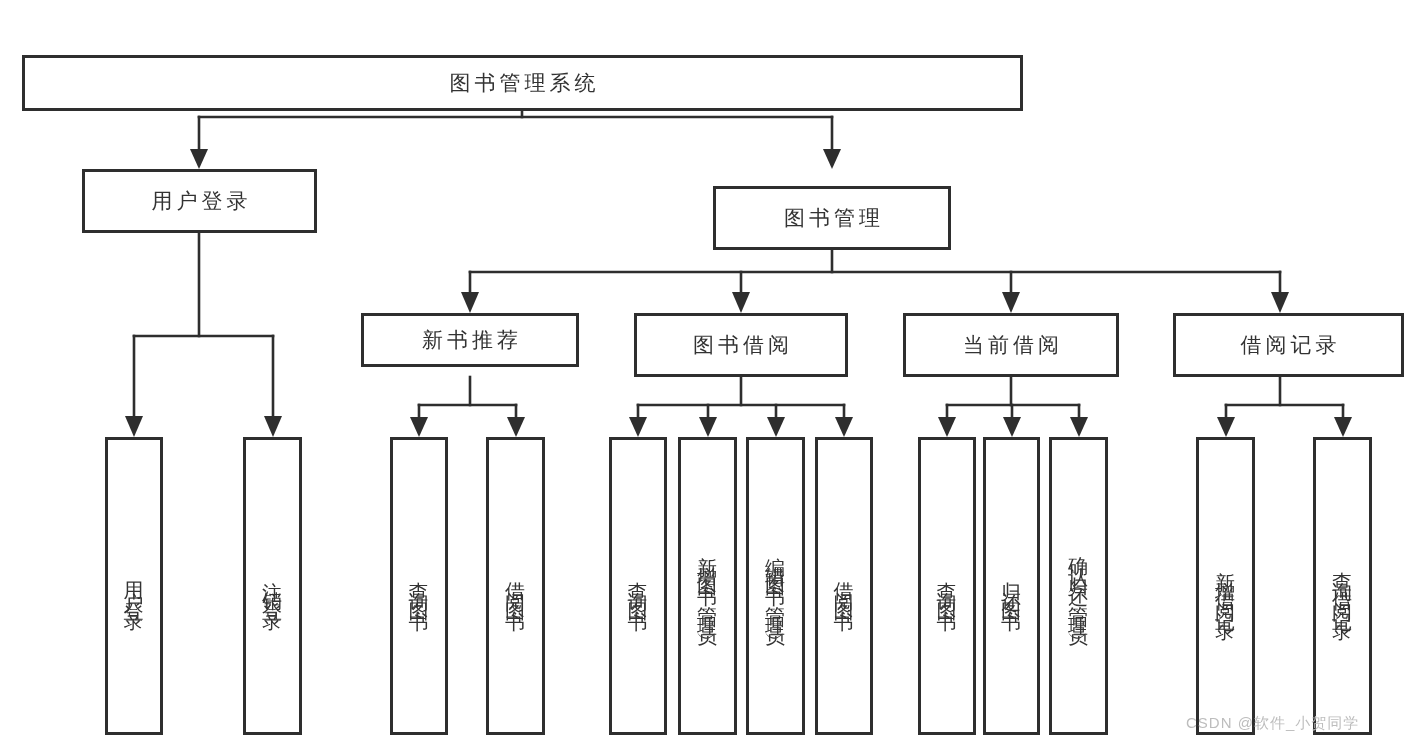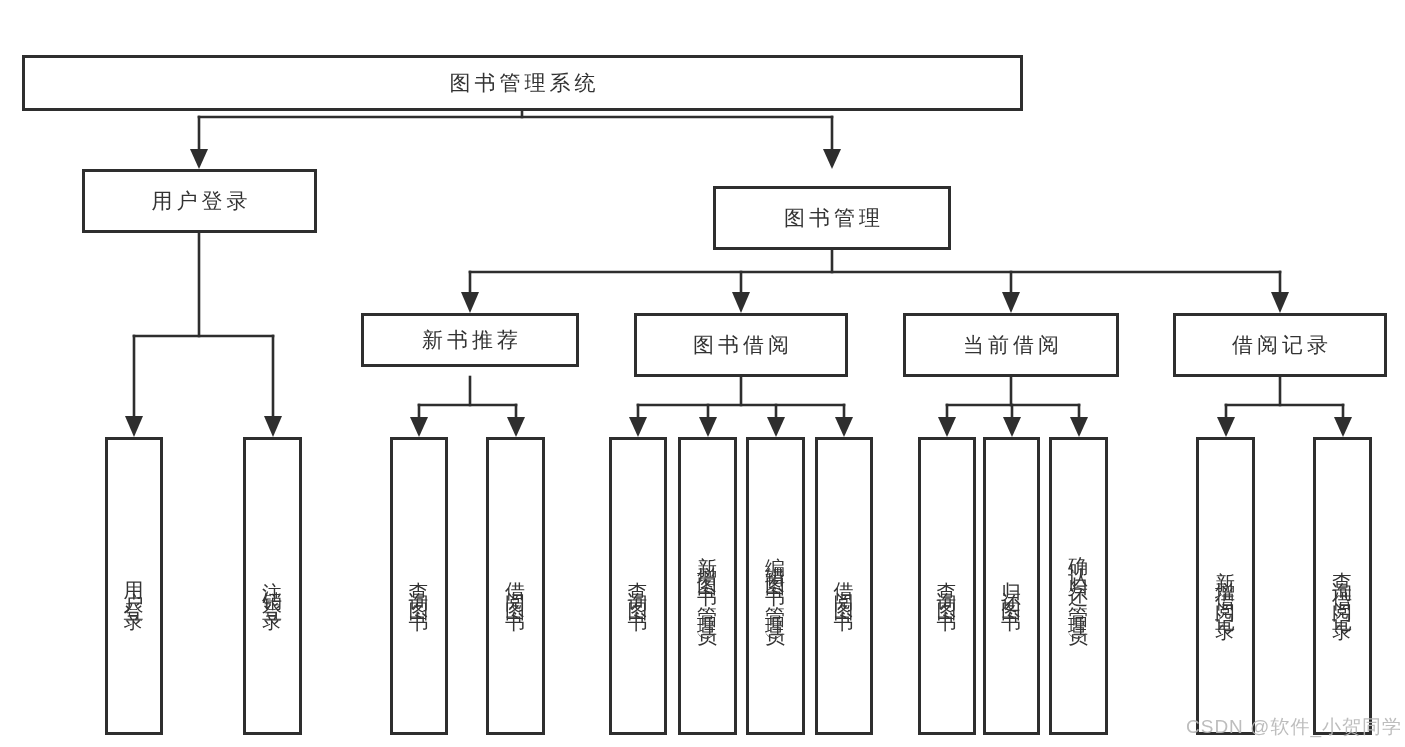--- a/index.html
+++ b/index.html
@@ -7,21 +7,21 @@
        font-family:"Liberation Sans","DejaVu Sans",sans-serif;}
   .stage{position:absolute;left:0;top:0;width:1405px;height:747px;}
   svg.connectors{position:absolute;left:0;top:0;z-index:1;}
   .ln{stroke:#2e2e2e;stroke-width:2.6;stroke-linecap:square;fill:none;}
   .arrow{fill:#2e2e2e;stroke:none;}
   .box{position:absolute;box-sizing:border-box;background:#ffffff;
        border:3px solid #2e2e2e;color:#333333;display:flex;
        align-items:center;justify-content:center;z-index:2;}
   .h{font-size:21px;letter-spacing:4px;text-indent:4px;white-space:nowrap;}
   .v{writing-mode:vertical-rl;font-size:20px;letter-spacing:10px;line-height:1;}
-  .watermark{position:absolute;z-index:5;font-size:19px;letter-spacing:1px;
+  .watermark{position:absolute;z-index:5;font-size:15px;letter-spacing:1px;
        color:#b8b8b8;opacity:0.92;white-space:nowrap;}
 </style>
 </head>
 <body>
 
 <div class="stage">
 
   <svg class="connectors" width="1405" height="747" viewBox="0 0 1405 747">
 
     <line class="ln" x1="522" y1="68" x2="522" y2="117"></line>
@@ -85,21 +85,21 @@
   </svg>
 
   <div class="box h" style="left:22px;top:13px;width:1001px;height:56px;margin-top:42px;">图书管理系统</div>
 
   <div class="box h" style="left:82px;top:169px;width:235px;height:64px;">用户登录</div>
   <div class="box h" style="left:713px;top:186px;width:238px;height:64px;">图书管理</div>
 
   <div class="box h" style="left:361px;top:313px;width:218px;height:54px;font-family:Liberation Mono, monospace;">新书推荐</div>
   <div class="box h" style="left:903px;top:313px;width:216px;height:64px;">当前借阅</div>
   <div class="box h" style="left:634px;top:313px;width:214px;height:64px;">图书借阅</div>
-  <div class="box h" style="left:1173px;top:313px;width:214px;height:64px;">借阅记录</div>
+  <div class="box h" style="left:1173px;top:313px;width:231px;height:64px;">借阅记录</div>
 
   <div class="box v" style="left:105px;top:437px;width:58px;height:298px;">用户登录</div>
   <div class="box v" style="left:243px;top:437px;width:59px;height:298px;">注销登录</div>
 
   <div class="box v" style="left:390px;top:437px;width:58px;height:298px;">查询图书</div>
   <div class="box v" style="left:486px;top:437px;width:59px;height:298px;">借阅图书</div>
 
   <div class="box v" style="left:609px;top:437px;width:58px;height:298px;">查询图书</div>
   <div class="box v" style="left:678px;top:437px;width:59px;height:298px;">新增图书（管理员）</div>
   <div class="box v" style="left:746px;top:437px;width:59px;height:298px;">编辑图书（管理员）</div>

